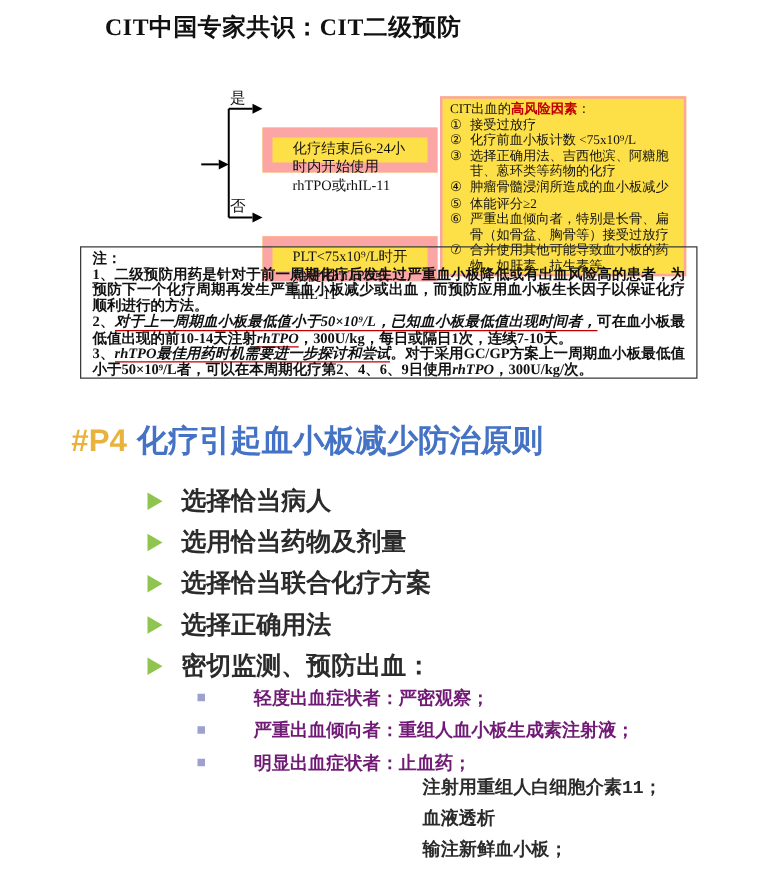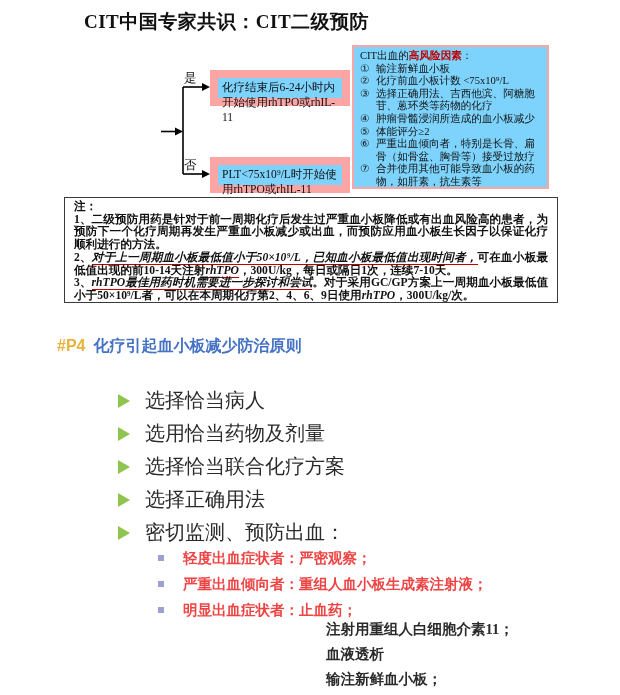--- a/index.html
+++ b/index.html
@@ -7,25 +7,25 @@
   .slide {
     position:relative; width:620px; height:695px; background:#ffffff;
     font-family:"Liberation Serif","DejaVu Serif",serif; overflow:hidden;
   }
   .title {
     position:absolute; left:84px; top:9px; font-size:19px; font-weight:bold;
     color:#111; letter-spacing:0.5px; font-family:"Liberation Serif","DejaVu Serif",serif;
   }
   
   .connectors { position:absolute; left:0; top:0; width:620px; height:200px; pointer-events:none; }
-  .fbox { position:absolute; border:8px solid #fca5a5; background:#7dd3fc; color:#111;
-          font-size:11.5px; line-height:1.3; }
+  .fbox { position:absolute; border:8px solid #fca5a5; background:#fde047; color:#111;
+          font-size:11.5px; line-height:1.3;margin-top:32px; }
   .decision { left:102px; top:109px; width:58px; height:46px; display:flex;
               align-items:center; justify-content:center; text-align:center; padding:1px 3px; }
-  .action { width:140px; height:36px; padding:2px 4px; }
+  .action { width:140px; height:36px; padding:2px 16px; }
   .action.top { left:210px; top:70px; }
   .action.bottom { left:210px; top:157px; }
   .branch-label { position:absolute; font-size:12.5px; color:#111; }
   .branch-label.yes { left:184px; top:70px; }
   .branch-label.no { left:184px; top:157px; }
   .risk { left:352px; top:45px; width:197px; height:144px; border-width:2.5px;
           padding:3px 5px 2px 6px; font-size:10.6px; line-height:12.6px; }
   .risk-title { white-space:nowrap; }
   .risk .red { color:#c00000; font-weight:bold; }
   .risk-item { display:flex; }
@@ -34,42 +34,42 @@
   
   .note-box {
     position:absolute; left:64px; top:197px; width:494px; height:106px;
     border:1px solid #3a3a3a; padding:3px 9px 0 9px; font-size:11.6px; line-height:12.7px;
     font-weight:bold; color:#111; text-align:justify; overflow:hidden;
   }
   .note-box p { margin:0; }
   .redline { border-bottom:1.6px solid #c00000;font-style:italic; }
   
   .section-heading {
-    position:absolute; left:57px; top:336px; font-size:16px; font-weight:bold;
+    position:absolute; left:57px; top:336px; font-size:25px; font-weight:bold;
     font-family:"Liberation Sans","DejaVu Sans",sans-serif;
   }
   .section-heading .tag { color:#e8b33c; margin-right:8px; }
   .section-heading .headtext { color:#4472c4; }
   
   .principles { position:absolute; left:118px; top:384px; list-style:none;
     font-family:"Liberation Sans","DejaVu Sans",sans-serif; }
   .principles li { display:flex; align-items:center; height:33px;
-    font-size:20px; font-weight:normal; color:#2b2b2b; }
+    font-size:20px; font-weight:bold; color:#2b2b2b; }
   .arrow-marker { width:0; height:0; border-left:12px solid #8fc54e;
     border-top:7px solid transparent; border-bottom:7px solid transparent;
     margin-right:15px; flex:0 0 auto; }
   
   .subpoints { position:absolute; left:158px; top:545px; list-style:none;
     font-family:"Liberation Sans","DejaVu Sans",sans-serif; }
   .subpoints li { display:flex; align-items:center; height:26px;
-    font-size:14.5px; font-weight:bold; color:#ef4444; }
+    font-size:14.5px; font-weight:bold; color:#701a75;gap:20px; }
   .sq { width:6px; height:6px; background:#9ea0d0; margin-right:19px; flex:0 0 auto; }
   
-  .continuations { position:absolute; left:326px; top:620px;
-    font-family:Liberation Serif, serif; }
+  .continuations { position:absolute; left:338px; top:620px;
+    font-family:Liberation Mono, monospace; }
   .continuations div { height:25px; font-size:14.5px; font-weight:bold; color:#2b2b2b; }
 </style>
 </head>
 <body>
 
 <div class="slide">
 
   <h1 class="title">CIT中国专家共识：CIT二级预防</h1>
 
   <svg class="connectors" viewBox="0 0 620 200" xmlns="http://www.w3.org/2000/svg">
@@ -84,21 +84,21 @@
 
   <div class="branch-label yes">是</div>
   <div class="branch-label no">否</div>
   <div class="fbox action top">化疗结束后6-24小时内开始使用rhTPO或rhIL-11</div>
   <div class="fbox action bottom">PLT&lt;75x10⁹/L时开始使用rhTPO或rhIL-11</div>
 
   <div class="fbox risk">
     <div class="risk-title"><span>CIT出血的</span><span class="red">高风险因素</span><span>：</span></div>
     <div class="risk-item">
         <span class="num">①</span>
-        <span class="txt">输注新鲜血小板</span>
+        <span class="txt">接受过放疗</span>
       </div>
     <div class="risk-item">
         <span class="num">②</span>
         <span class="txt">化疗前血小板计数 &lt;75x10⁹/L</span>
       </div>
     <div class="risk-item">
         <span class="num">③</span>
         <span class="txt">选择正确用法、吉西他滨、阿糖胞苷、蒽环类等药物的化疗</span>
       </div>
     <div class="risk-item">

